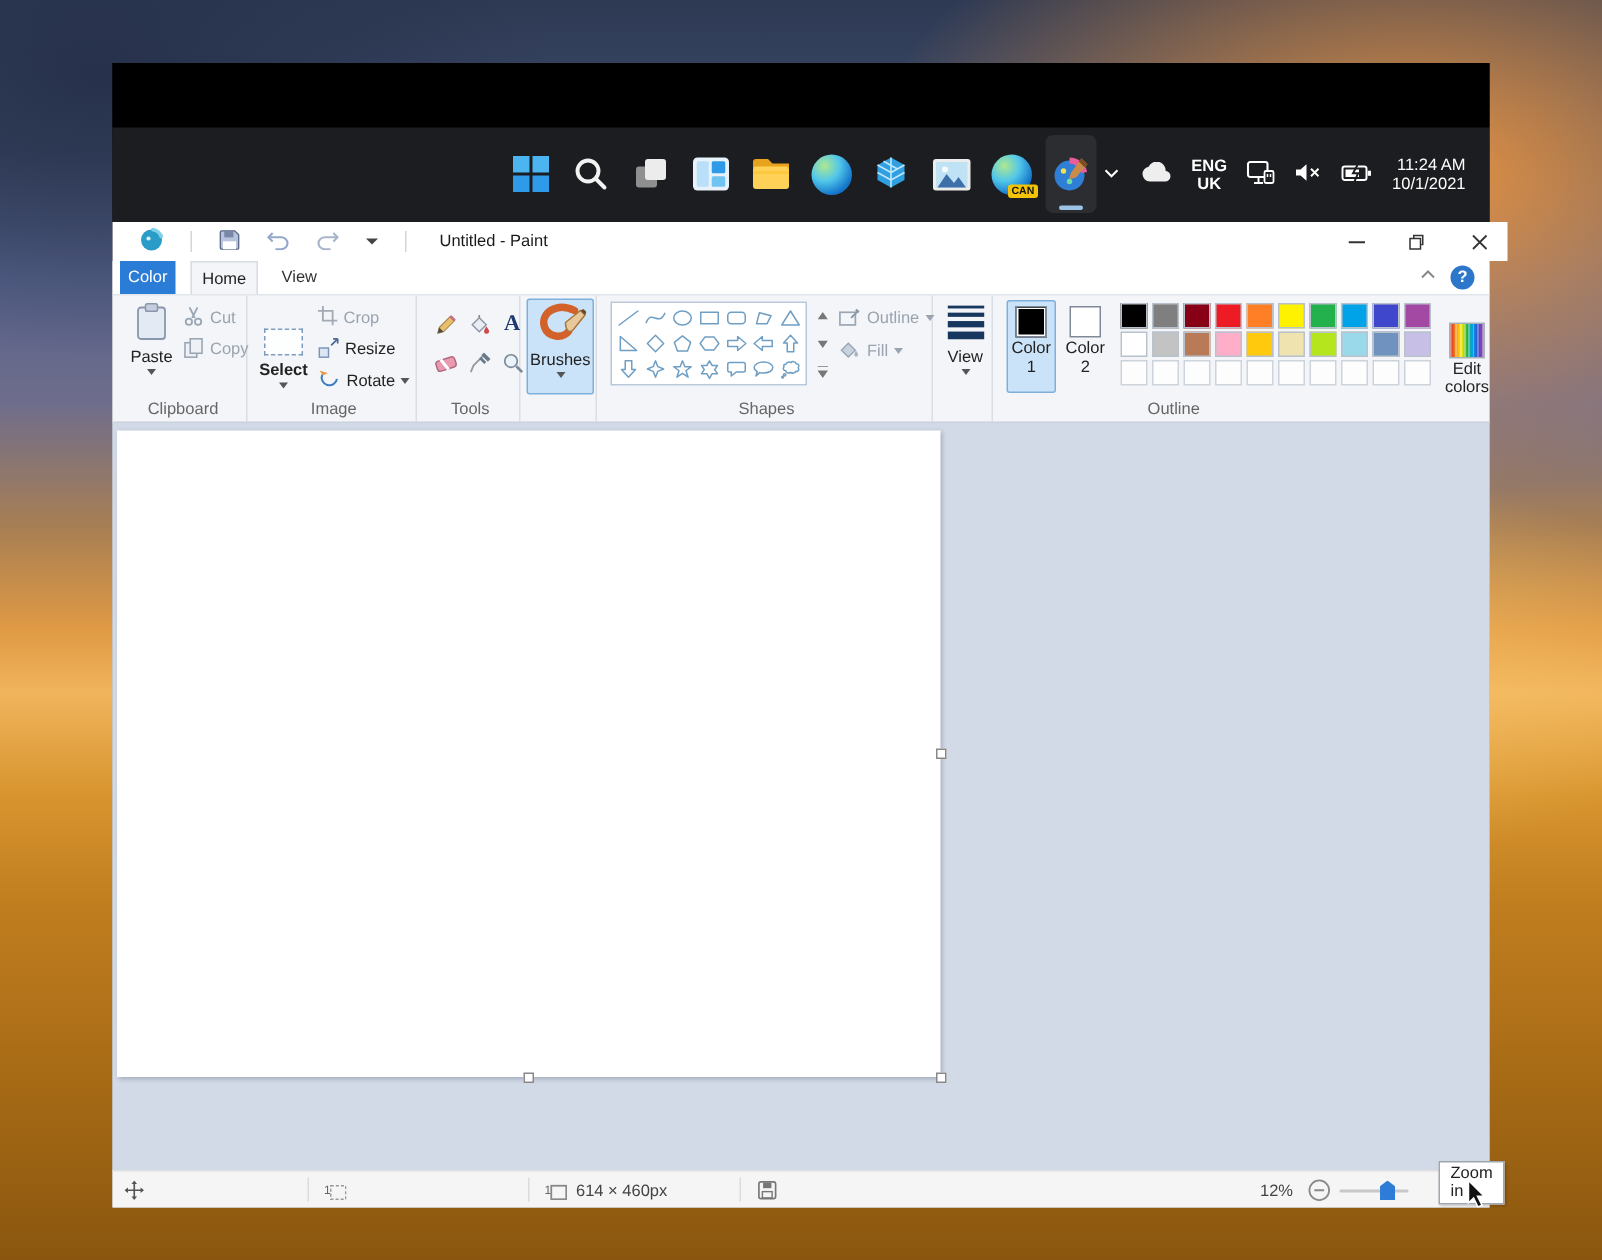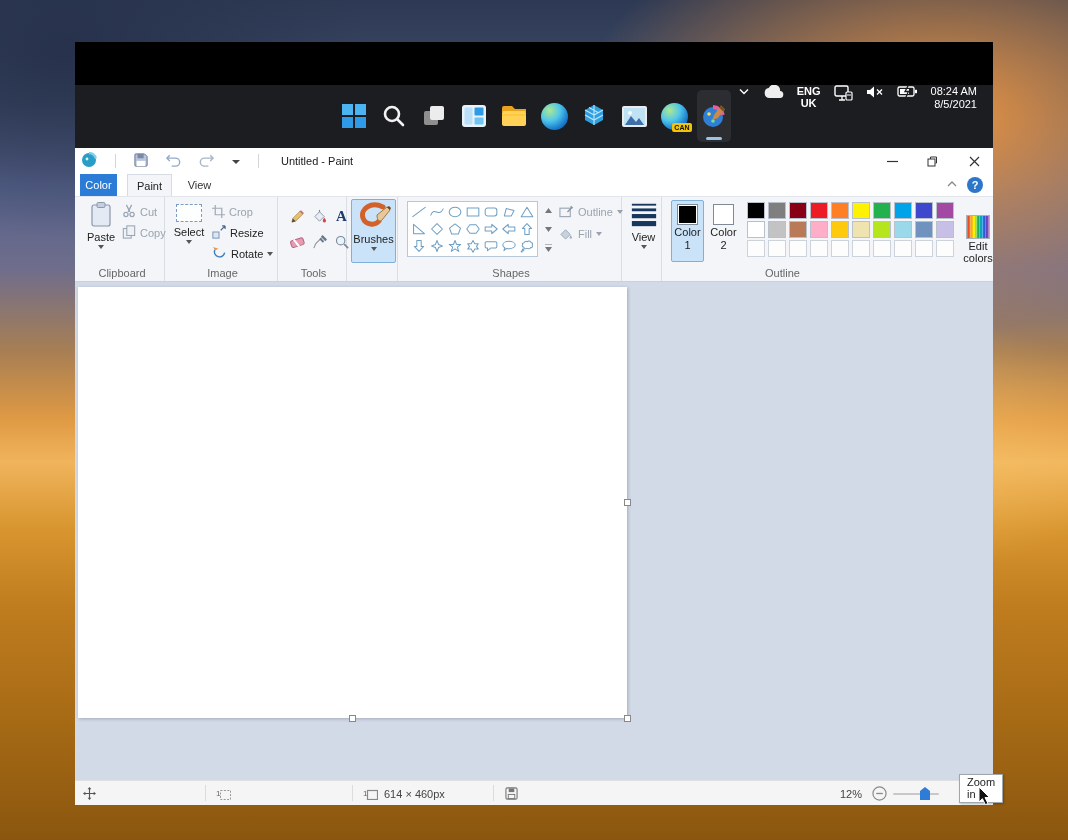--- a/index.html
+++ b/index.html
@@ -15,26 +15,26 @@
   #topband{position:absolute;left:0;top:0;width:100%;height:43px;background:#000;}
   
   #taskbar{position:absolute;left:0;top:43px;width:100%;height:63px;background:#1c1d20;color:#fff;}
   #tb-icons{position:absolute;left:50%;top:5px;transform:translateX(-50%);display:flex;gap:6px;}
   .tb-icon{position:relative;width:34px;height:52px;display:flex;align-items:center;justify-content:center;border-radius:5px;}
   .tb-icon.active{background:#2b2d31;}
   .tb-icon.active::after{content:"";position:absolute;bottom:2px;left:50%;transform:translateX(-50%);width:16px;height:3px;border-radius:2px;background:#9cc3e5;}
   .edge-circle{width:27px;height:27px;border-radius:50%;position:relative;
     background:radial-gradient(circle at 32% 28%,#aee88f 0%,#52c7ea 38%,#1678cc 72%,#0a5394 100%);}
   .can-badge{position:absolute;bottom:-2px;right:-4px;background:#f2c307;color:#111;font-size:7px;font-weight:bold;padding:0 2px;border-radius:2px;line-height:9px;}
-  #tray{position:absolute;right:0;top:0;height:100%;display:flex;gap:13px;padding-right:16px;font-size:11px;}
+  #tray{position:absolute;right:0;top:0;height:100%;display:flex;align-items:center;gap:13px;padding-right:16px;font-size:11px;}
   .tray-2line{text-align:center;line-height:12px;font-weight:bold;}
   .tray-clock{text-align:right;line-height:13px;}
   
   #paint-window{position:absolute;left:0;top:106px;width:918px;height:657px;background:#fff;font-size:11px;color:#222;}
-  #titlebar{position:absolute;left:0;top:0;width:100%;height:26px;background:#fff;display:flex;align-items:center;padding-left:6px;gap:18px;}
+  #titlebar{position:absolute;left:12px;top:0;width:100%;height:26px;background:#fff;display:flex;align-items:center;padding-left:6px;gap:18px;}
   .qat-sep{width:1px;height:14px;background:#d5d5d5;}
   #title-text{margin-left:4px;color:#1a1a1a;}
   .win-btn{position:absolute;top:0;width:34px;height:26px;display:flex;align-items:center;justify-content:center;color:#333;}
   
   #tabrow{position:absolute;left:0;top:26px;width:100%;height:22px;background:#fff;}
   .tab{position:absolute;top:0;height:22px;display:flex;align-items:center;justify-content:center;}
   .tab-file{left:5px;width:37px;background:#2b7cd6;color:#fff;}
   .tab-home{left:52px;width:45px;background:#f3f5f8;border:1px solid #d6dce4;border-bottom:0;color:#222;}
   .tab-view{left:102px;width:45px;color:#333;}
   #ribbon-collapse{position:absolute;right:36px;top:4px;color:#777;}
@@ -177,22 +177,22 @@
               <path d="M1 5v4h3l4 3.5v-11L4 5z" fill="#fff"></path>
               <path d="M11 4.5l5 5M16 4.5l-5 5" stroke="#fff" stroke-width="1.3"></path>
             </svg></span>
       <span><svg width="21" height="13" viewBox="0 0 21 13">
               <rect x="1" y="2" width="16" height="9" rx="1.5" fill="none" stroke="#fff" stroke-width="1.3"></rect>
               <rect x="17.8" y="4.8" width="2.2" height="3.4" fill="#fff"></rect>
               <rect x="3" y="4" width="9" height="5" fill="#fff"></rect>
               <path d="M11 1L8 6.5h3.4L9 12" stroke="#1c1d20" stroke-width="1.3" fill="none"></path>
             </svg></span>
       <span class="tray-clock">
-            <div>08:24 AM</div>
-            <div>8/5/2021</div>
+            <div>11:24 AM</div>
+            <div>10/1/2021</div>
           </span>
     </div>
   </div>
 
   <div id="paint-window">
 
     <div id="titlebar">
       <span><svg width="16" height="16" viewBox="0 0 16 16">
               <circle cx="8" cy="8" r="7" fill="#2a9cc8"></circle>
               <path d="M8 1a7 7 0 016.8 5.5" stroke="#7fd0e8" stroke-width="2.4" fill="none"></path>
@@ -230,21 +230,21 @@
           </span>
       <span class="win-btn" style="left:882px">
             <svg width="11" height="11" viewBox="0 0 11 11">
               <path d="M1 1l9 9M10 1l-9 9" stroke="#333" stroke-width="1.2"></path>
             </svg>
           </span>
     </div>
 
     <div id="tabrow">
       <span class="tab tab-file">Color</span>
-      <span class="tab tab-home">Paint</span>
+      <span class="tab tab-home">Home</span>
       <span class="tab tab-view">View</span>
       <span id="ribbon-collapse"><svg width="10" height="8" viewBox="0 0 10 8">
               <path d="M1 6l4-4 4 4" stroke="#888" stroke-width="1.3" fill="none"></path>
             </svg></span>
       <span id="help-btn">?</span>
     </div>
 
     <div id="ribbon">
 
       <div class="grp" style="left:5px;width:85px;">
@@ -268,21 +268,21 @@
           <span><svg width="14" height="14" viewBox="0 0 16 16">
                   <rect x="1.5" y="4" width="9" height="11" fill="#eef1f6" stroke="#9aa6b4" stroke-width="1.2"></rect>
                   <rect x="5.5" y="1" width="9" height="11" fill="#eef1f6" stroke="#9aa6b4" stroke-width="1.2"></rect>
                 </svg></span>
           <span>Copy</span>
         </div>
         <div class="grp-lbl">Clipboard</div>
       </div>
 
       <div class="grp" style="left:93px;width:110px;">
-        <div class="bigbtn" style="left:3px;top:3px;width:36px;height:60px;">
+        <div class="bigbtn" style="left:3px;top:18px;width:36px;height:60px;font-weight:bold;">
           <span class="dashed-rect" style="margin-top:3px"></span>
           <span class="lbl" style="margin-top:4px">Select</span>
           <span class="caret" style="margin-top:2px"></span>
         </div>
         <div class="smallbtn disabled" style="left:44px;top:6px;">
           <span><svg width="13" height="13" viewBox="0 0 16 16">
                   <path d="M4 0v12h12" fill="none" stroke="#a2aab6" stroke-width="1.5"></path>
                   <path d="M0 4h12v12" fill="none" stroke="#a2aab6" stroke-width="1.5"></path>
                 </svg></span>
           <span>Crop</span>

